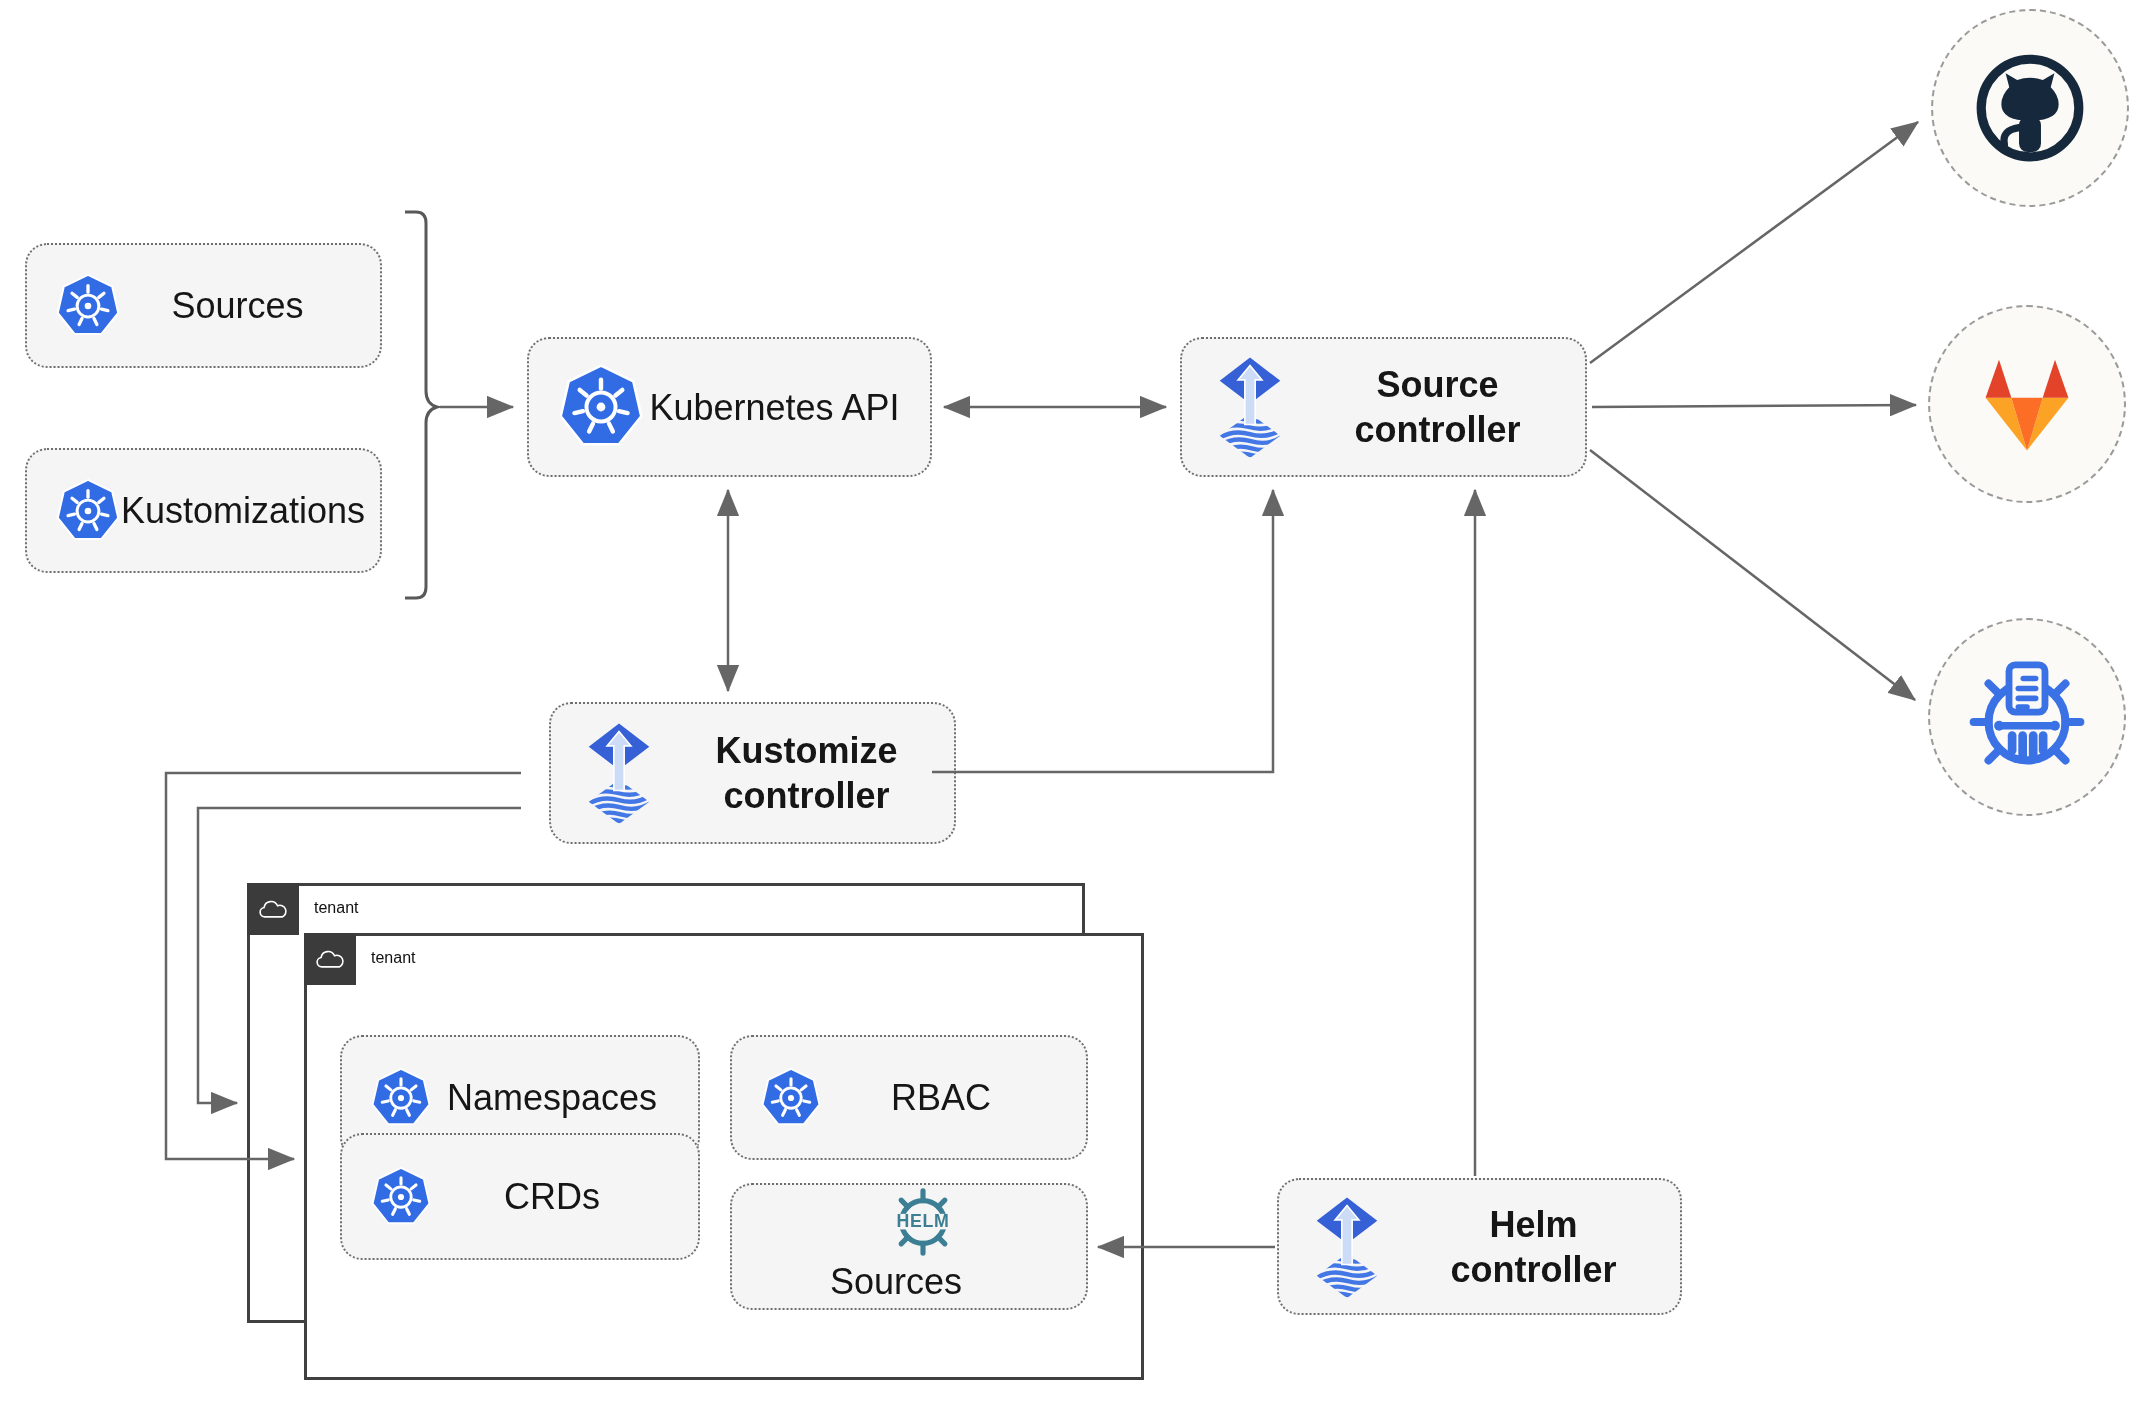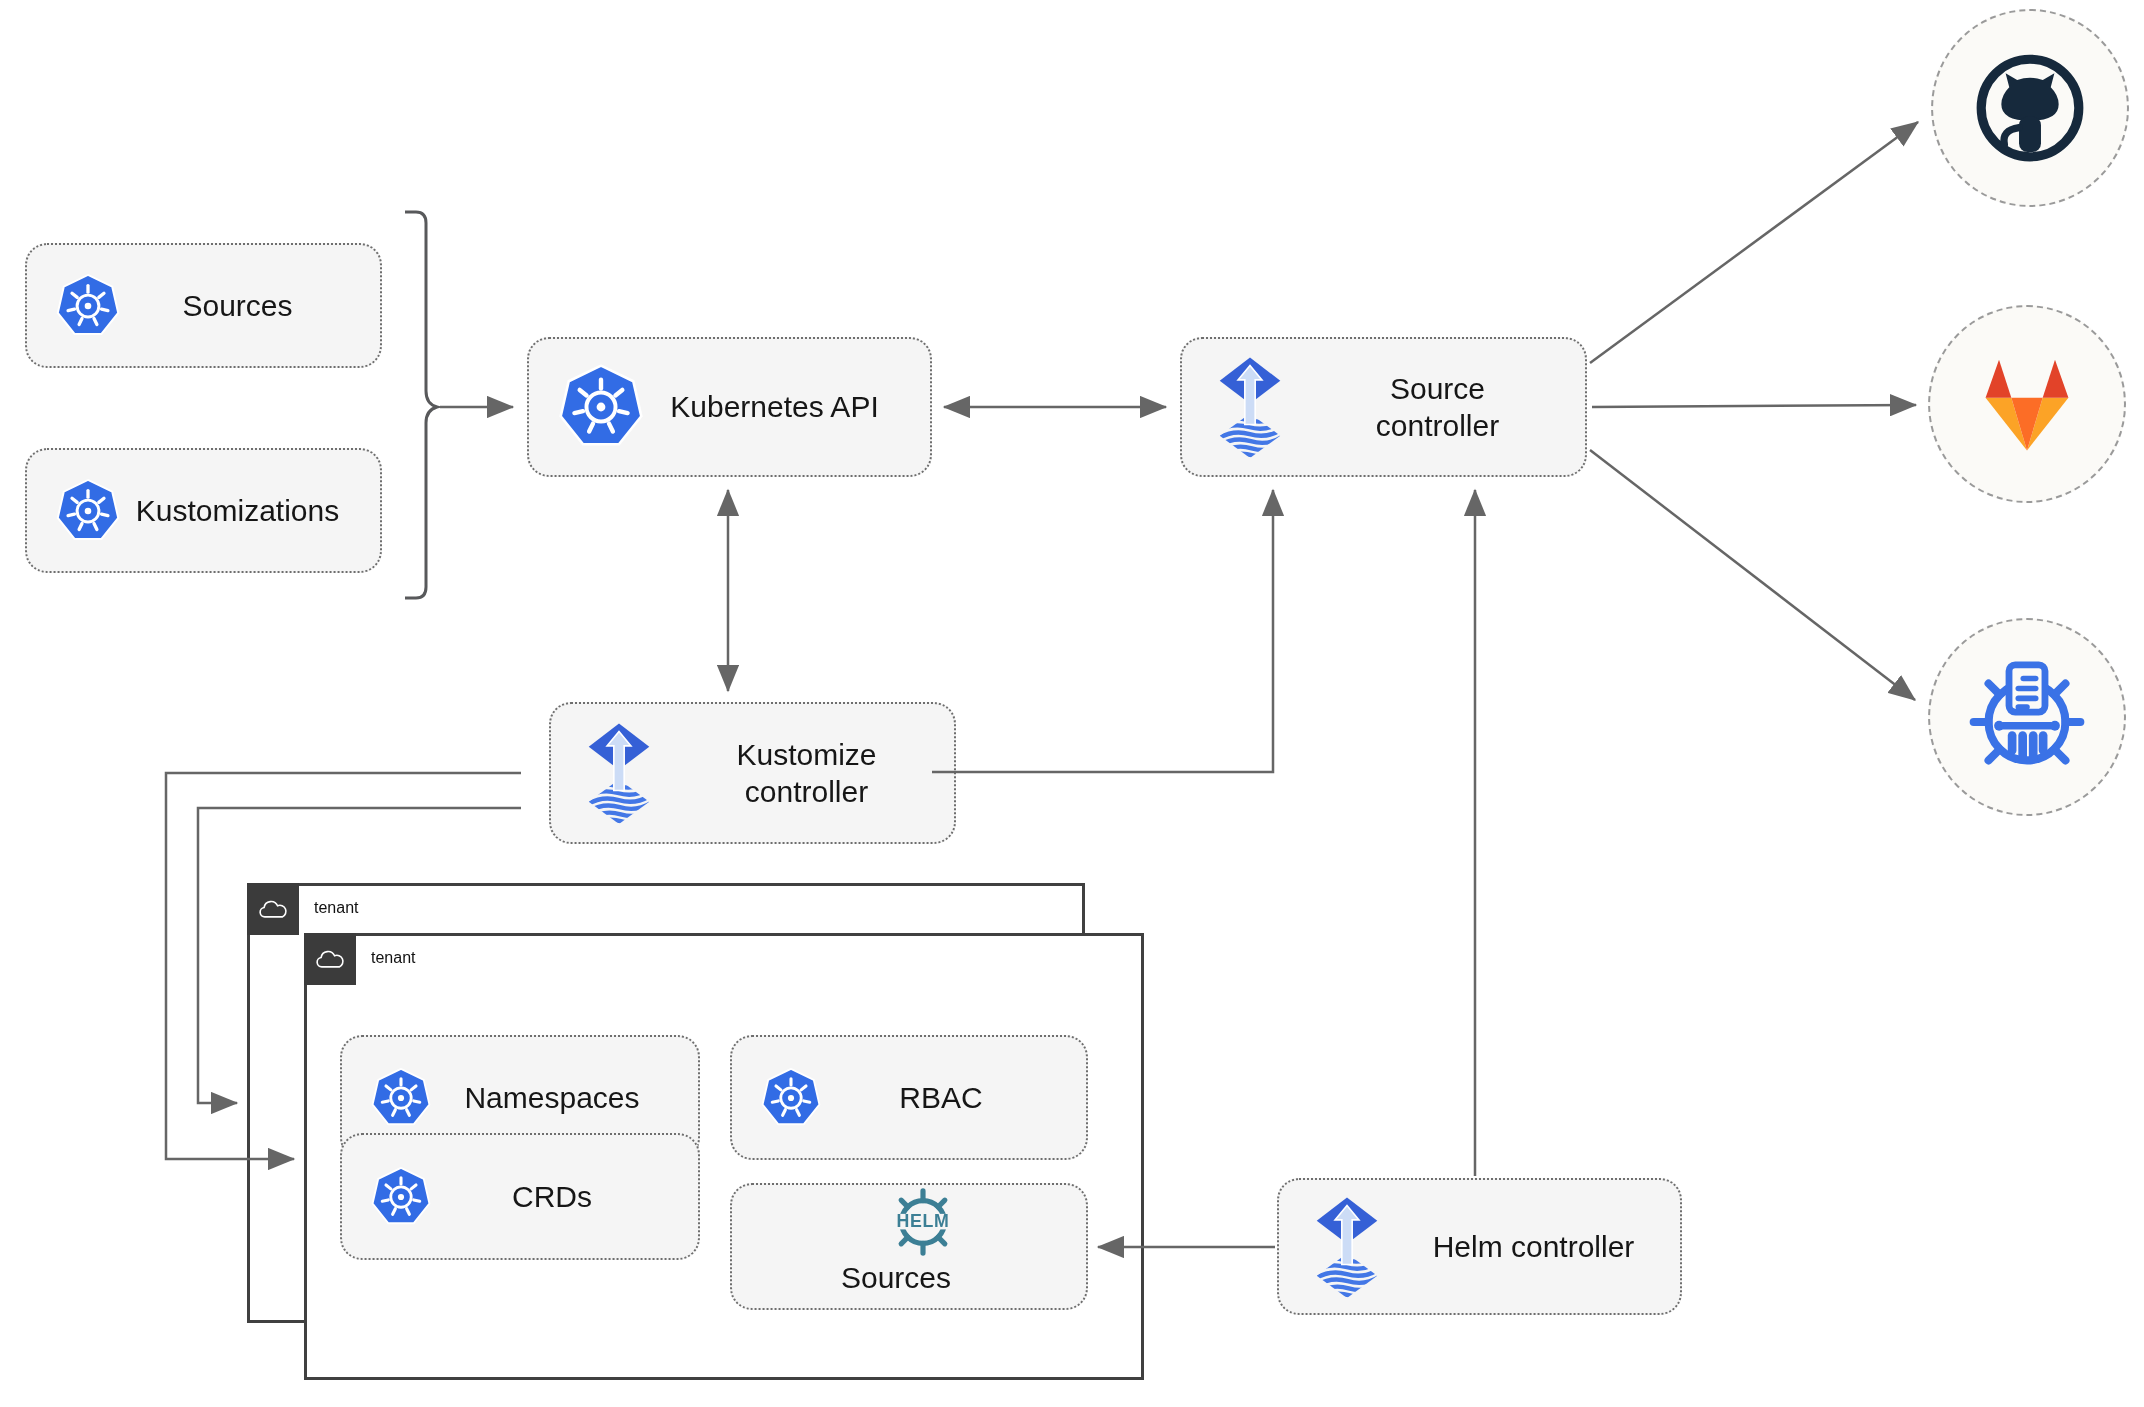--- a/index.html
+++ b/index.html
@@ -2,22 +2,22 @@
 <html><head>
 <meta charset="utf-8">
 <style>
   html,body{margin:0;padding:0;background:#fff;font-family:"Liberation Sans",sans-serif;}
   #canvas{position:relative;width:2144px;height:1407px;background:#ffffff;overflow:hidden;}
 
   
   .node{position:absolute;background:#f5f5f5;border:2px dotted #6e6e6e;border-radius:22px;
         display:flex;align-items:center;z-index:2;box-sizing:border-box;}
   .node .icon{margin-left:28px;flex:0 0 auto;display:flex;align-items:center;justify-content:center;}
-  .node .lbl{flex:1;text-align:center;font-size:30px;color:#161616;padding-right:26px;line-height:1.25;}
-  .node .lbl.two{max-width:210px;margin:0 auto;padding-right:0;}
+  .node .lbl{flex:1;text-align:center;font-size:36px;color:#161616;padding-right:26px;line-height:1.25;}
+  .node .lbl.two{max-width:210px;margin:0 auto;padding-right:0;font-weight:bold;}
 
   
   .tenant{position:absolute;background:#ffffff;border:3px solid #404040;z-index:1;box-sizing:border-box;}
   .tenant .tab{position:absolute;left:-3px;top:-3px;width:52px;height:52px;background:#3b3b3b;
                display:flex;align-items:center;justify-content:center;}
   .tenant .tlbl{position:absolute;left:64px;top:13px;font-size:16px;color:#111;}
 
   
   .provider{position:absolute;width:198px;height:198px;border-radius:50%;
             border:2.5px dashed #9a9a9a;background:#fbfaf7;display:flex;align-items:center;

